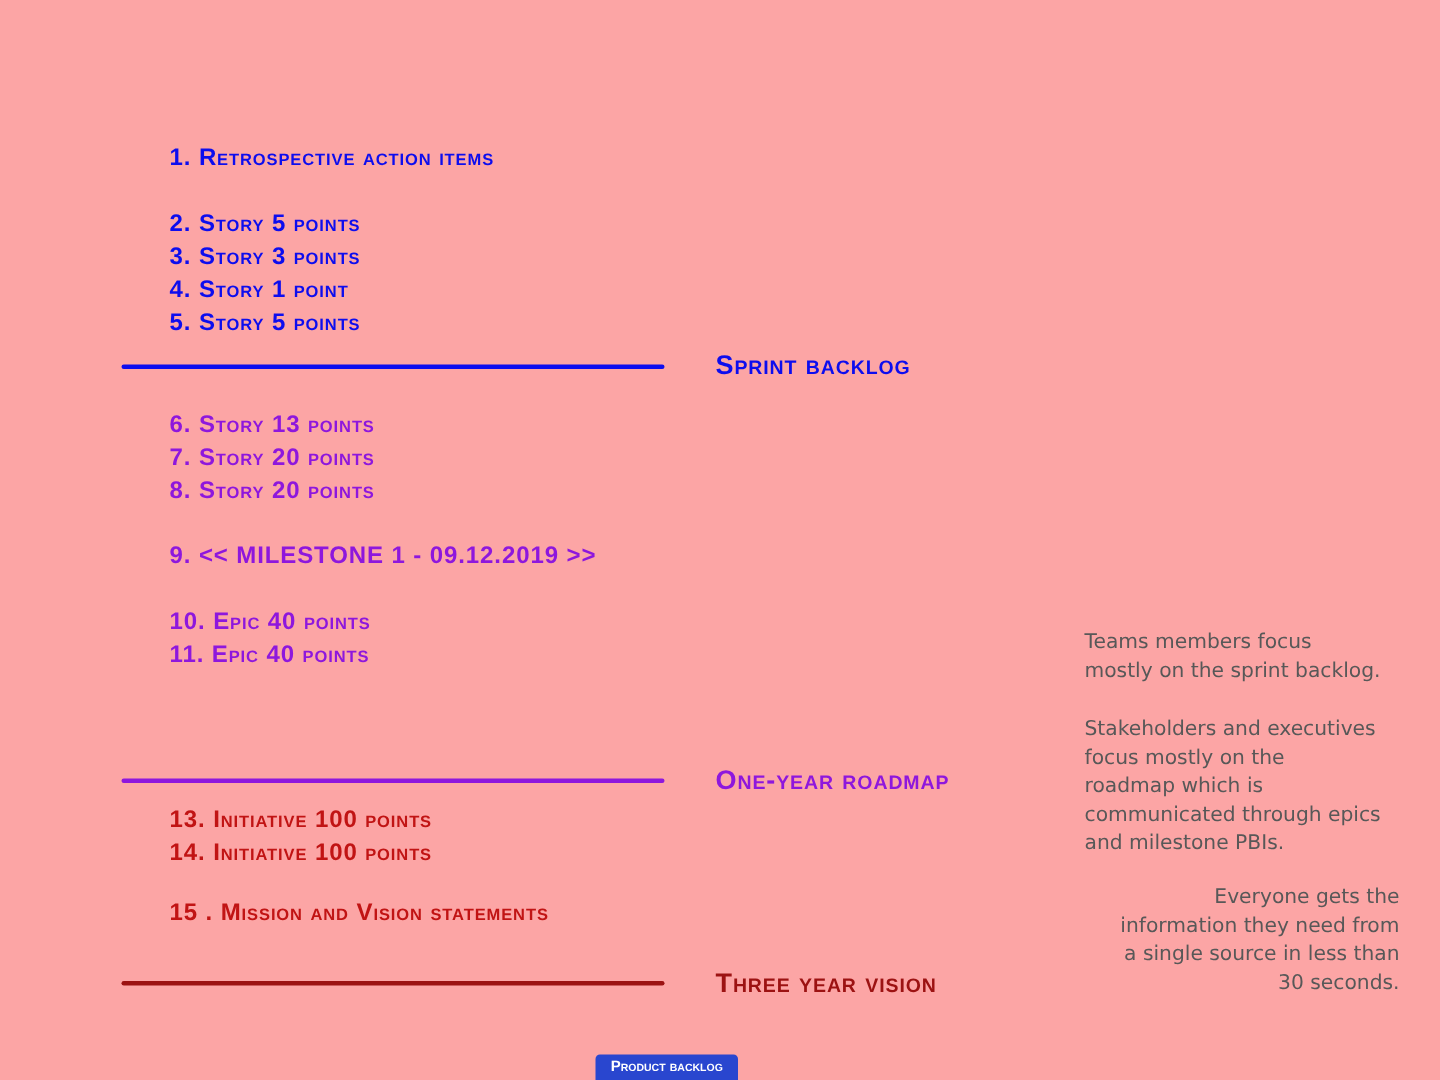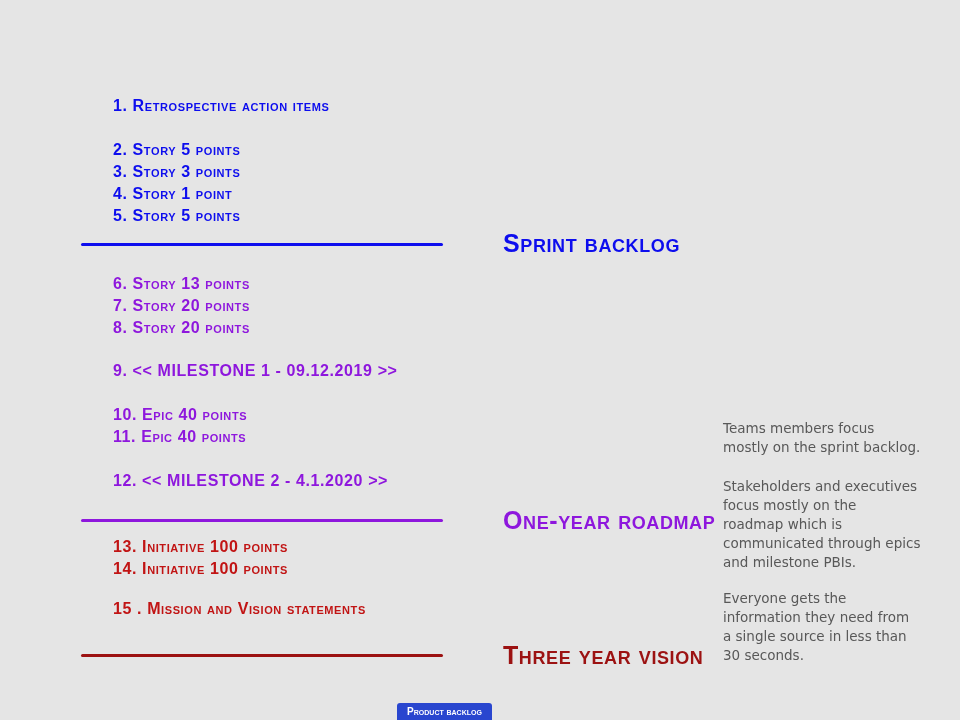--- a/index.html
+++ b/index.html
@@ -8,36 +8,36 @@
     width: 960px;
     height: 720px;
     background: #000000;
     overflow: hidden;
     font-family: "Liberation Sans", sans-serif;
   }
   #canvas {
     position: relative;
     width: 960px;
     height: 720px;
-    background: #e5e5e5;
+    background: #fca5a5;
   }
   .item {
     position: absolute;
     left: 113px;
     font-size: 16px;
     font-weight: bold;
     font-variant: small-caps;
     letter-spacing: 0.6px;
     white-space: nowrap;
     line-height: 18px;
   }
   .section-label {
     position: absolute;
-    left: 503px;
-    font-size: 25px;
+    left: 477px;
+    font-size: 18px;
     font-weight: bold;
     font-variant: small-caps;
     letter-spacing: 0.6px;
     white-space: nowrap;
     line-height: 21px;
   }
   .divider {
     position: absolute;
     left: 81px;
     width: 362px;
@@ -92,39 +92,38 @@
 
   <div class="divider bg-blue" style="top:243px;"></div>
   <div class="section-label c-blue" style="top:233px;">Sprint backlog</div>
 
   <div class="item c-purple" style="top:275px;">6. Story 13 points</div>
   <div class="item c-purple" style="top:297px;">7. Story 20 points</div>
   <div class="item c-purple" style="top:319px;">8. Story 20 points</div>
   <div class="item c-purple" style="top:362px;">9. &lt;&lt; MILESTONE 1 - 09.12.2019 &gt;&gt;</div>
   <div class="item c-purple" style="top:406px;">10. Epic 40 points</div>
   <div class="item c-purple" style="top:428px;">11. Epic 40 points</div>
-  <div class="item c-purple" style="top:472px;">12. &lt;&lt; MILESTONE 2 - 4.1.2020 &gt;&gt;</div>
 
   <div class="divider bg-purple" style="top:519px;"></div>
   <div class="section-label c-purple" style="top:510px;">One-year roadmap</div>
 
   <div class="item c-red" style="top:538px;">13. Initiative 100 points</div>
   <div class="item c-red" style="top:560px;">14. Initiative 100 points</div>
   <div class="item c-red" style="top:600px;">15 . Mission and Vision statements</div>
 
   <div class="divider bg-darkred" style="top:654px;"></div>
   <div class="section-label c-darkred" style="top:645px;">Three year vision</div>
 
   <div class="note" style="top:477px;">Stakeholders and executives
 focus mostly on the
 roadmap which is
 communicated through epics
 and milestone PBIs.</div>
   <div class="note" style="top:419px;">Teams members focus
 mostly on the sprint backlog.</div>
-  <div class="note" style="top:589px;">Everyone gets the
+  <div class="note" style="top:589px;text-align:right;">Everyone gets the
 information they need from
 a single source in less than
 30 seconds.</div>
 
   <div class="badge">Product backlog</div>
 
 </div>
 
 </body></html>

